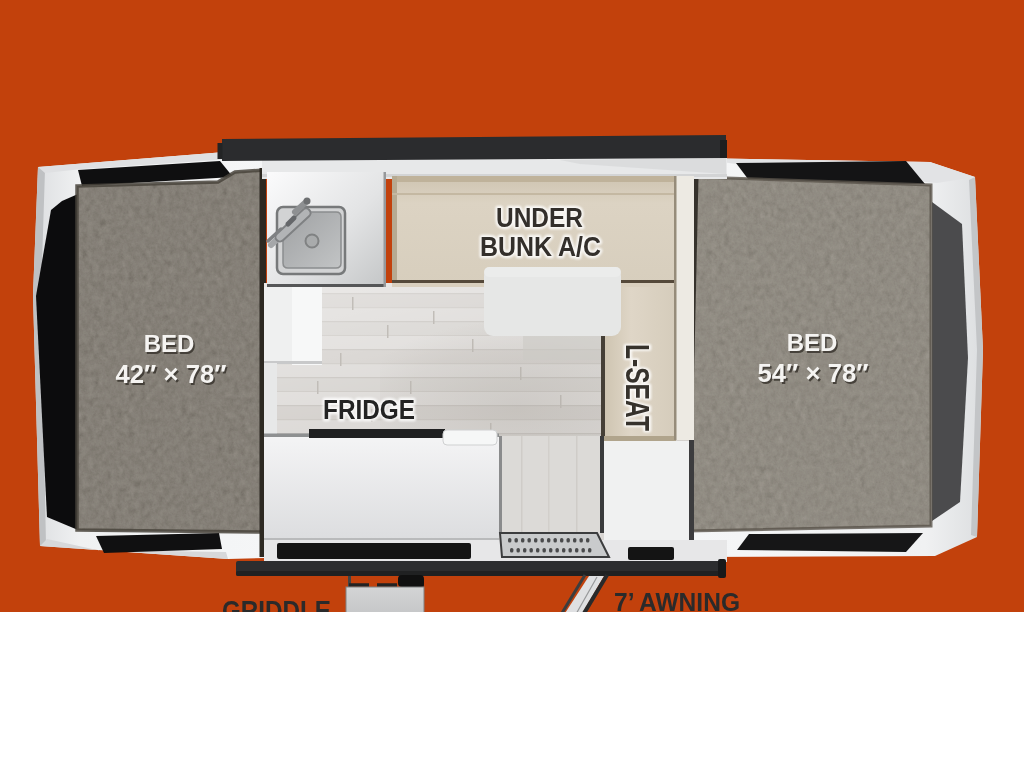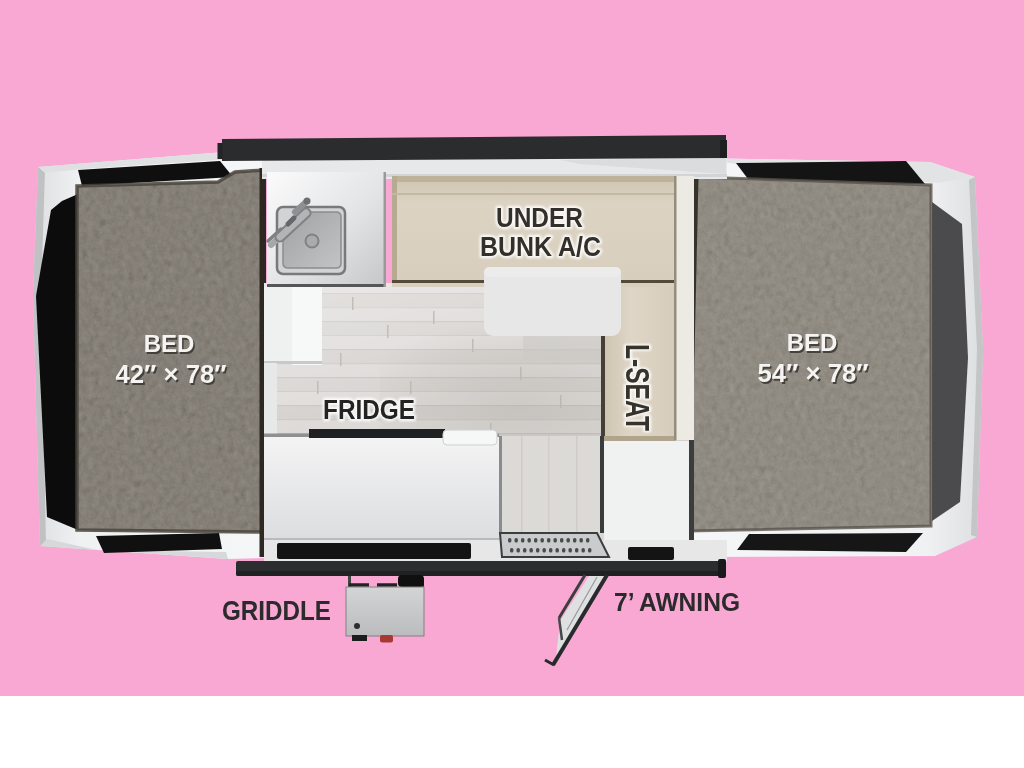--- a/index.html
+++ b/index.html
@@ -1,16 +1,16 @@
 <!DOCTYPE html>
 <html><head>
 <meta charset="utf-8">
 <style>
 html,body{margin:0;padding:0;background:#ffffff;}
-#wrap{width:1024px;height:696px;position:relative;overflow:hidden;background:#f9a8d4;
+#wrap{width:1024px;height:612px;position:relative;overflow:hidden;background:#c2410c;
 font-family:"Liberation Sans", sans-serif;}
 svg text{font-family:"Liberation Sans", sans-serif;}
 </style>
 </head>
 <body>
 <div id="wrap">
 <svg width="1024" height="768" viewBox="0 0 1024 768">
 <defs>
   <filter id="glow" x="-20%" y="-20%" width="140%" height="140%">
     <feGaussianBlur stdDeviation="1.3"></feGaussianBlur>

